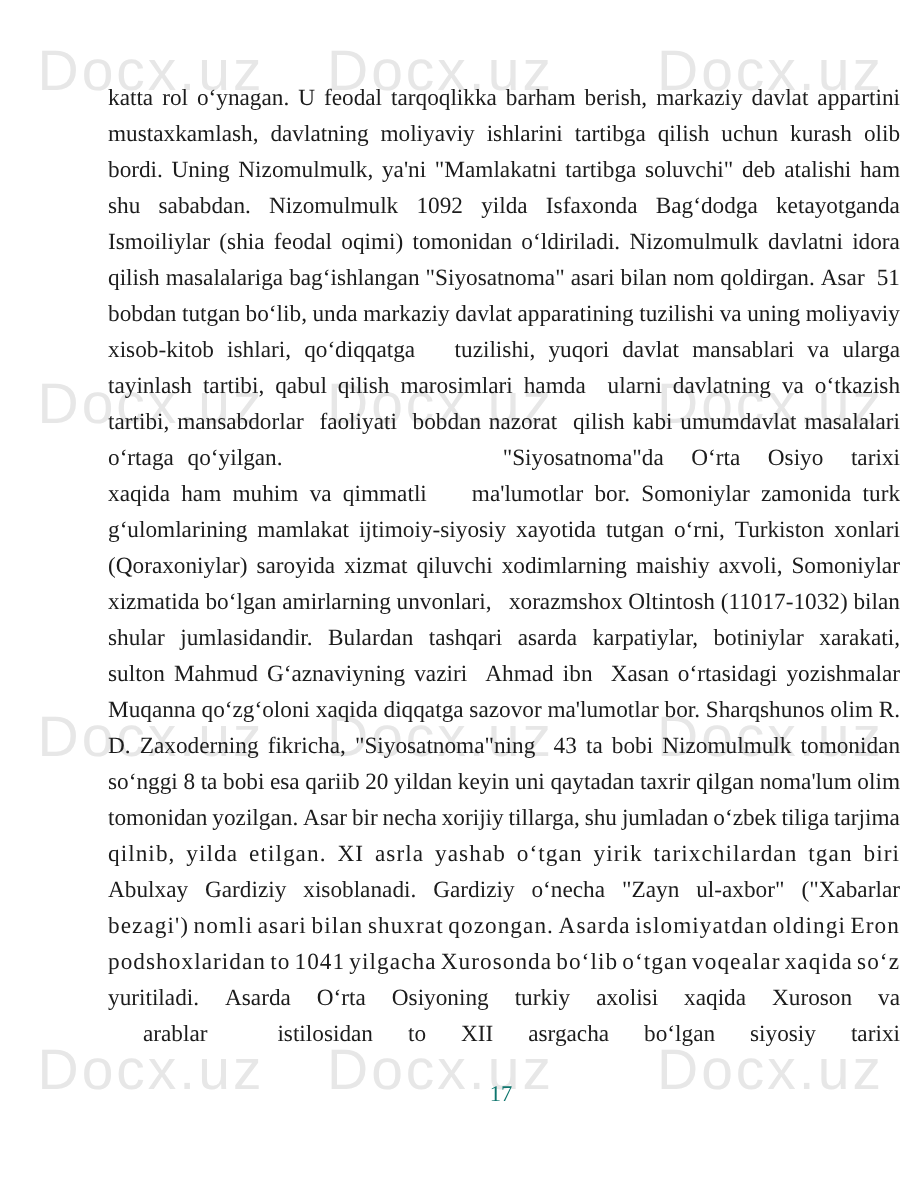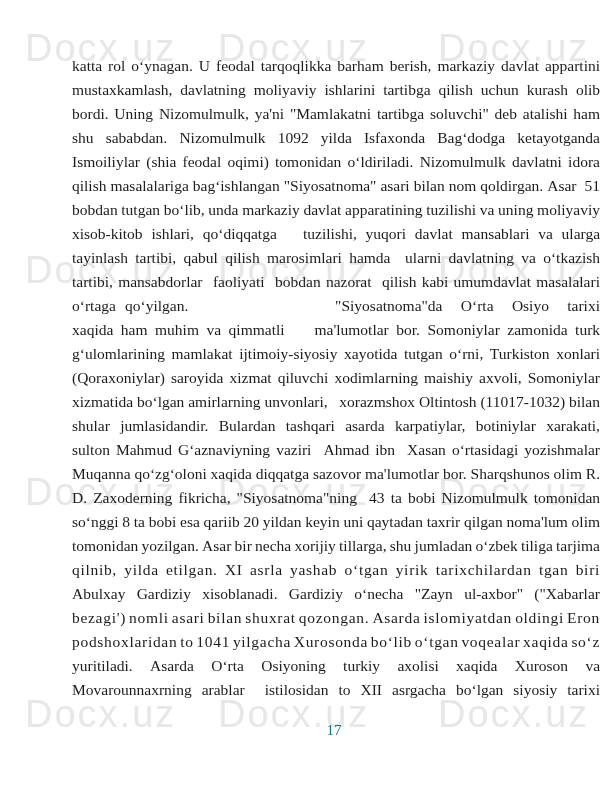--- a/index.html
+++ b/index.html
@@ -605,21 +605,20 @@
         <span class="g" style="flex-grow: 1; flex-basis: 4.5px;"></span>
         <span class="w">axolisi</span>
         <span class="g" style="flex-grow: 1; flex-basis: 4.5px;"></span>
         <span class="w">xaqida</span>
         <span class="g" style="flex-grow: 1; flex-basis: 4.5px;"></span>
         <span class="w">Xuroson</span>
         <span class="g" style="flex-grow: 1; flex-basis: 4.5px;"></span>
         <span class="w">va</span>
       </div>
       <div class="line">
-        <span class="w">Movarounnaxrning</span>
         <span class="g" style="flex-grow: 1; flex-basis: 4.5px;"></span>
         <span class="w">arablar</span>
         <span class="g" style="flex-grow: 2; flex-basis: 9px;"></span>
         <span class="w">istilosidan</span>
         <span class="g" style="flex-grow: 1; flex-basis: 4.5px;"></span>
         <span class="w">to</span>
         <span class="g" style="flex-grow: 1; flex-basis: 4.5px;"></span>
         <span class="w">XII</span>
         <span class="g" style="flex-grow: 1; flex-basis: 4.5px;"></span>
         <span class="w">asrgacha</span>

